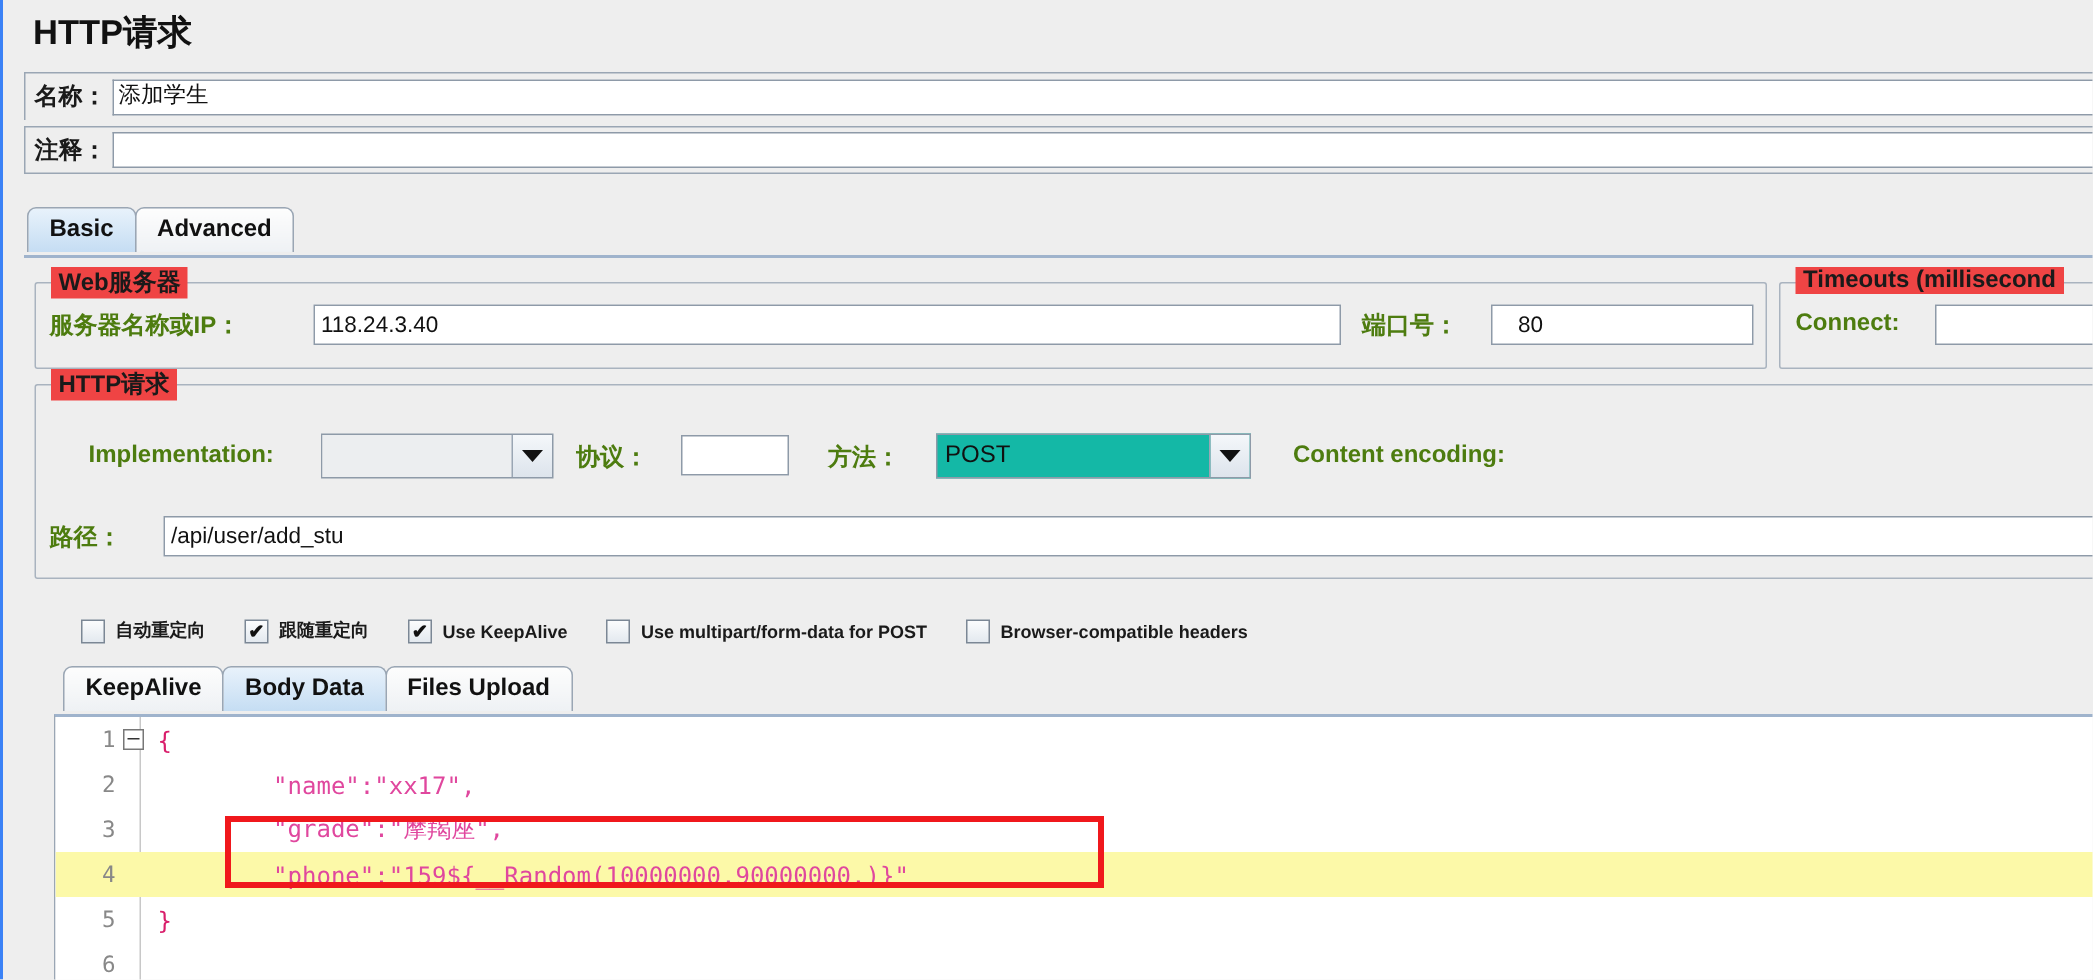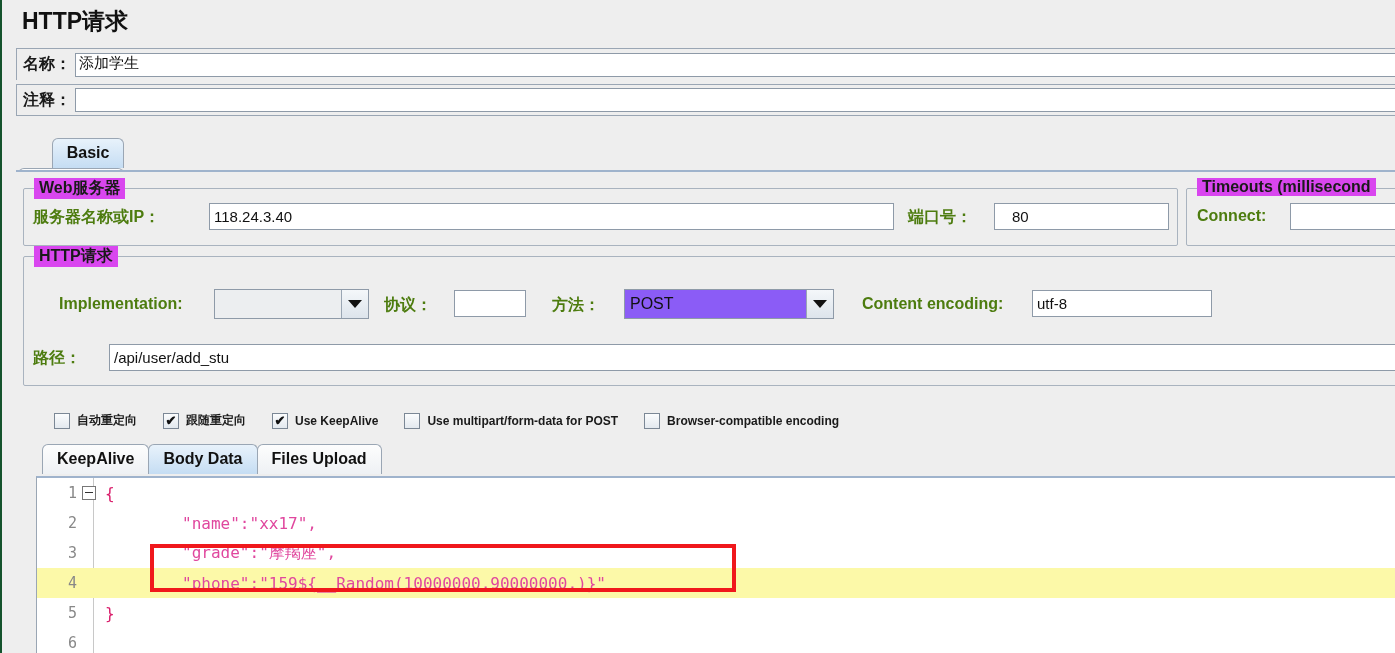--- a/index.html
+++ b/index.html
@@ -7,21 +7,21 @@
     width: 1395px; height: 653px;
     background: #eeeeee;
     font-family: "Liberation Sans", sans-serif;
     overflow: hidden;
   }
   #root {
     position: relative;
     width: 1256px; height: 653px;
     background: #eeeeee;
     box-sizing: border-box;
-    border-left: 2px solid #14532d;
+    border-left: 2px solid #3b82f6;
   }
   .page-title {
     position: absolute;
     left: 20px; top: 6px;
     font-size: 23px;
     font-weight: bold;
     color: #111;
     letter-spacing: 0px;
   }
   
@@ -62,21 +62,21 @@
     overflow: hidden;
     white-space: nowrap;
     font-family: Liberation Mono, monospace;
   }
   
   .tabstrip {
     position: absolute;
     display: flex;
     align-items: flex-end;
   }
-  #main-tabs { left: 16px; top: 138px; flex-direction: column; }
+  #main-tabs { left: 16px; top: 138px; }
   .tab {
     font-size: 16px;
     font-weight: bold;
     color: #111;
     padding: 5px 14px 6px 14px;
     border: 1px solid #9aa6b4;
     border-bottom: none;
     border-radius: 6px 6px 0 0;
     background: linear-gradient(to bottom,#fdfdfd,#eef1f4);
     margin-right: -1px;
@@ -99,21 +99,21 @@
   
   .groupbox {
     position: absolute;
     border: 1px solid #a9b3bf;
     border-radius: 2px;
     box-sizing: border-box;
   }
   .group-title {
     position: absolute;
     top: -11px; left: 10px;
-    background: #d946ef;
+    background: #ef4444;
     padding: 0 5px;
     font-size: 16px;
     font-weight: bold;
     color: #1a1a1a;
     white-space: nowrap;
   }
   #web-server-group { left: 7px; top: 16px; width: 1155px; height: 58px; }
   #timeouts-group  { left: 1170px; top: 16px; width: 260px; height: 58px; }
   #http-req-group  { left: 7px; top: 84px; width: 1430px; height: 130px; }
 
@@ -136,21 +136,21 @@
     overflow: hidden;
     white-space: nowrap;
   }
   
   .combo {
     display: flex;
     align-items: stretch;
     border: 1px solid #8e9aa8;
     box-sizing: border-box;
     height: 30px;
-    background: #8b5cf6;
+    background: #14b8a6;
   }
   .combo .combo-value {
     flex: 1;
     font-size: 16px;
     color: #111;
     display: flex;
     align-items: center;
     padding-left: 5px;
     overflow: hidden;
     white-space: nowrap;
@@ -330,21 +330,20 @@
       <span class="inline-label" style="position:absolute;left:360px;top:38px;">协议：</span>
       <span class="inp" style="position:absolute;left:430px;top:33px;width:72px;"></span>
 
       <span class="inline-label" style="position:absolute;left:528px;top:38px;">方法：</span>
       <div class="combo" style="position:absolute;left:600px;top:32px;width:210px;">
         <span class="combo-value">POST</span>
         <span class="combo-arrow"></span>
       </div>
 
       <span class="inline-label" style="position:absolute;left:838px;top:38px;">Content encoding:</span>
-      <span class="inp" style="position:absolute;left:1008px;top:33px;width:180px;">utf-8</span>
 
       <span class="inline-label" style="position:absolute;left:9px;top:91px;">路径：</span>
       <span class="inp" style="position:absolute;left:85px;top:87px;width:1340px;">/api/user/add_stu</span>
     </div>
 
     <div class="cbrow" style="left:38px;top:240px;">
       <label class="cb">
         <span class="box"></span>
         <span class="lbl">自动重定向</span>
       </label>
@@ -355,21 +354,21 @@
       <label class="cb">
         <span class="box">✔</span>
         <span class="lbl">Use KeepAlive</span>
       </label>
       <label class="cb">
         <span class="box"></span>
         <span class="lbl">Use multipart/form-data for POST</span>
       </label>
       <label class="cb">
         <span class="box"></span>
-        <span class="lbl">Browser-compatible encoding</span>
+        <span class="lbl">Browser-compatible headers</span>
       </label>
     </div>
 
     <div class="tabstrip" id="body-tabs">
       <div class="tab">KeepAlive</div>
       <div class="tab selected">Body Data</div>
       <div class="tab">Files Upload</div>
     </div>
 
     <div class="editor-wrap">

